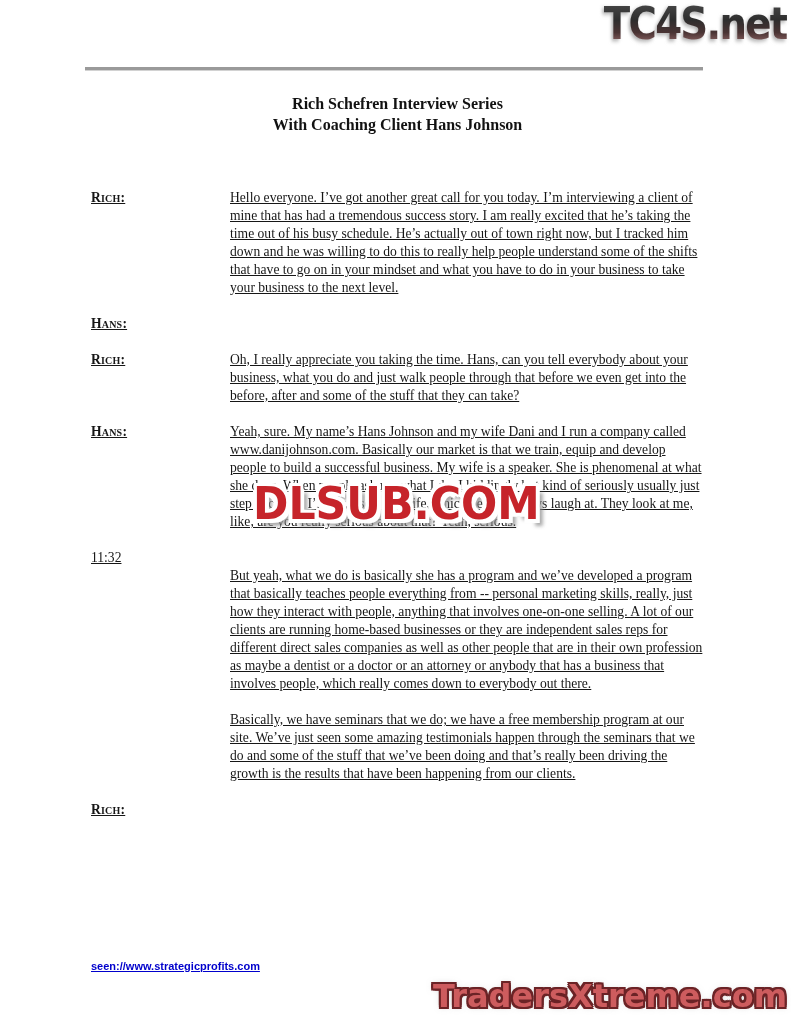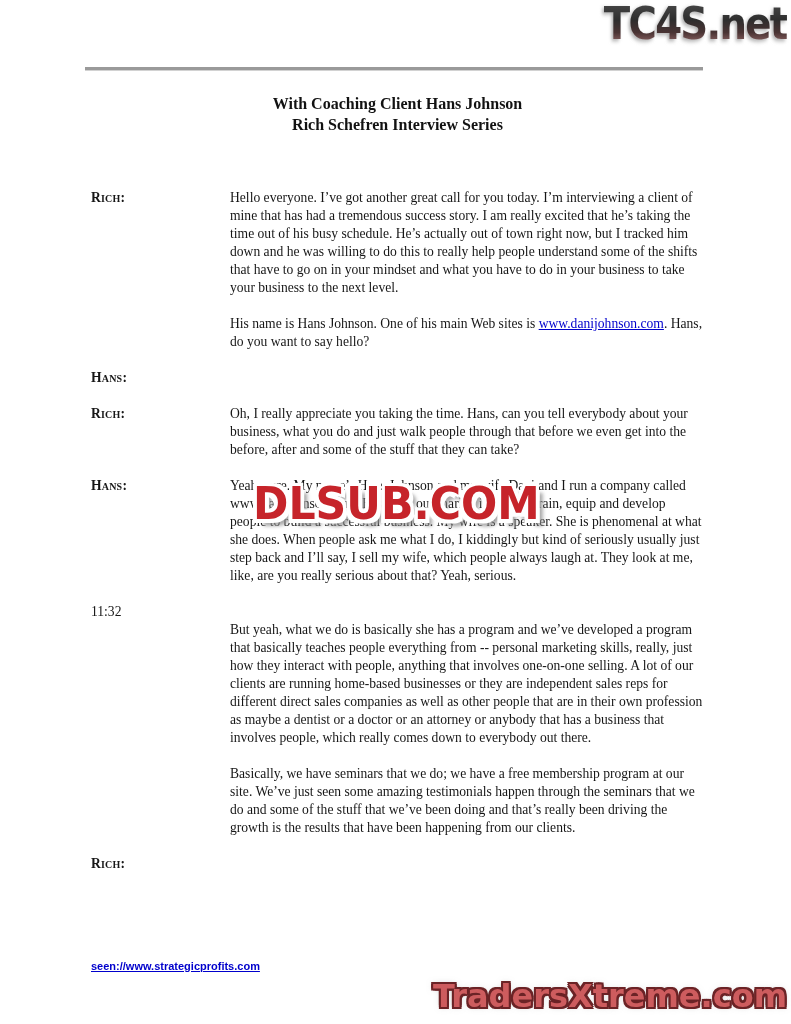--- a/index.html
+++ b/index.html
@@ -32,21 +32,21 @@
     position:absolute; top:93px; left:91px; width:613px;
     text-align:center; font-weight:bold; font-size:16px; line-height:21px;
     color:#121212;
   }
 
   
   .transcript {
     position:absolute; top:189px; left:91px; width:613px;
     font-size:13.6px; line-height:18px; color:#161616;
   }
-  .entry { display:flex; margin:0 0 18px 0; }
+  .entry { display:flex; margin:0 0 18px 0;text-decoration:underline; }
   .entry .label {
     flex:0 0 91px; width:91px;
     font-weight:bold; font-variant:small-caps; letter-spacing:0.2px;
   }
   .entry .label.timestamp { font-weight:normal; font-variant:normal; letter-spacing:0; }
   .entry .body { flex:1 1 auto; min-width:0;margin-left:48px; }
   .entry .body p { margin:0 0 18px 0; }
   .entry .body p:last-child { margin-bottom:0; }
   .entry.ts .body p:first-child { margin-top:18px; }
   a.doclink { color:#0000cc; text-decoration:underline; cursor:pointer; }
@@ -89,30 +89,29 @@
   }
 </style>
 </head>
 <body>
 
 <div class="tc4s-logo">TC4S.net</div>
 
 <div class="header-rule"></div>
 
 <div class="doc-title">
+  <div>Rich Schefren Interview Series</div>
   <div>With Coaching Client Hans Johnson</div>
-  <div>Rich Schefren Interview Series</div>
 </div>
 
 <div class="transcript">
     <div class="entry">
       <div class="label">Rich:</div>
       <div class="body">
         <p><span>Hello everyone. I’ve got another great call for you today. I’m interviewing a client of mine that has had a tremendous success story. I am really excited that he’s taking the time out of his busy schedule. He’s actually out of town right now, but I tracked him down and he was willing to do this to really help people understand some of the shifts that have to go on in your mindset and what you have to do in your business to take your business to the next level.</span></p>
-        <p><span>His name is Hans Johnson. One of his main Web sites is </span><a class="doclink">www.danijohnson.com</a><span>. Hans, do you want to say hello?</span></p>
       </div>
     </div>
     <div class="entry">
       <div class="label">Hans:</div>
     </div>
     <div class="entry">
       <div class="label">Rich:</div>
       <div class="body">
         <p><span>Oh, I really appreciate you taking the time. Hans, can you tell everybody about your business, what you do and just walk people through that before we even get into the before, after and some of the stuff that they can take?</span></p>
       </div>

